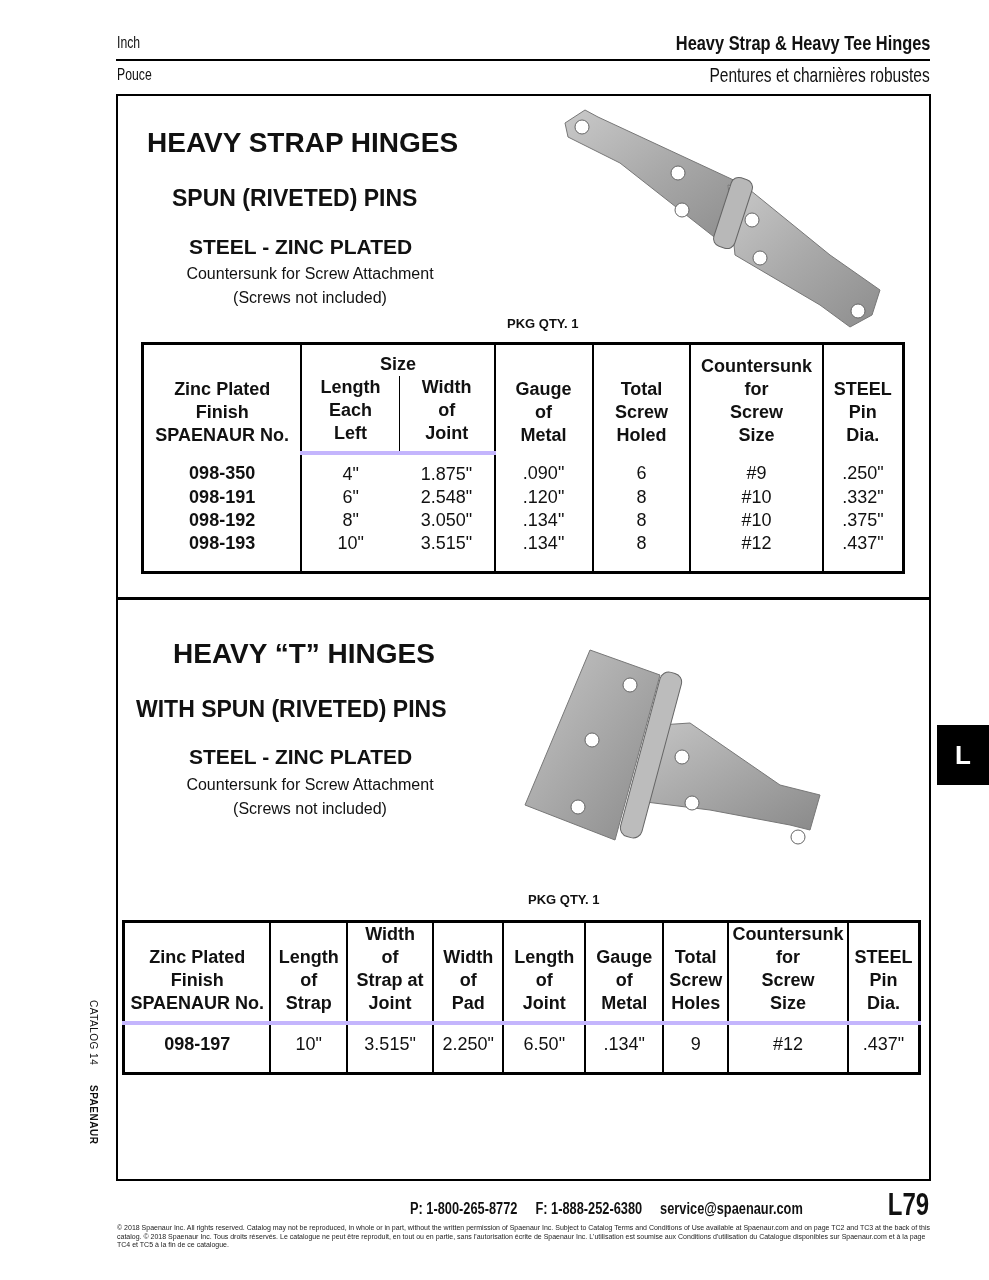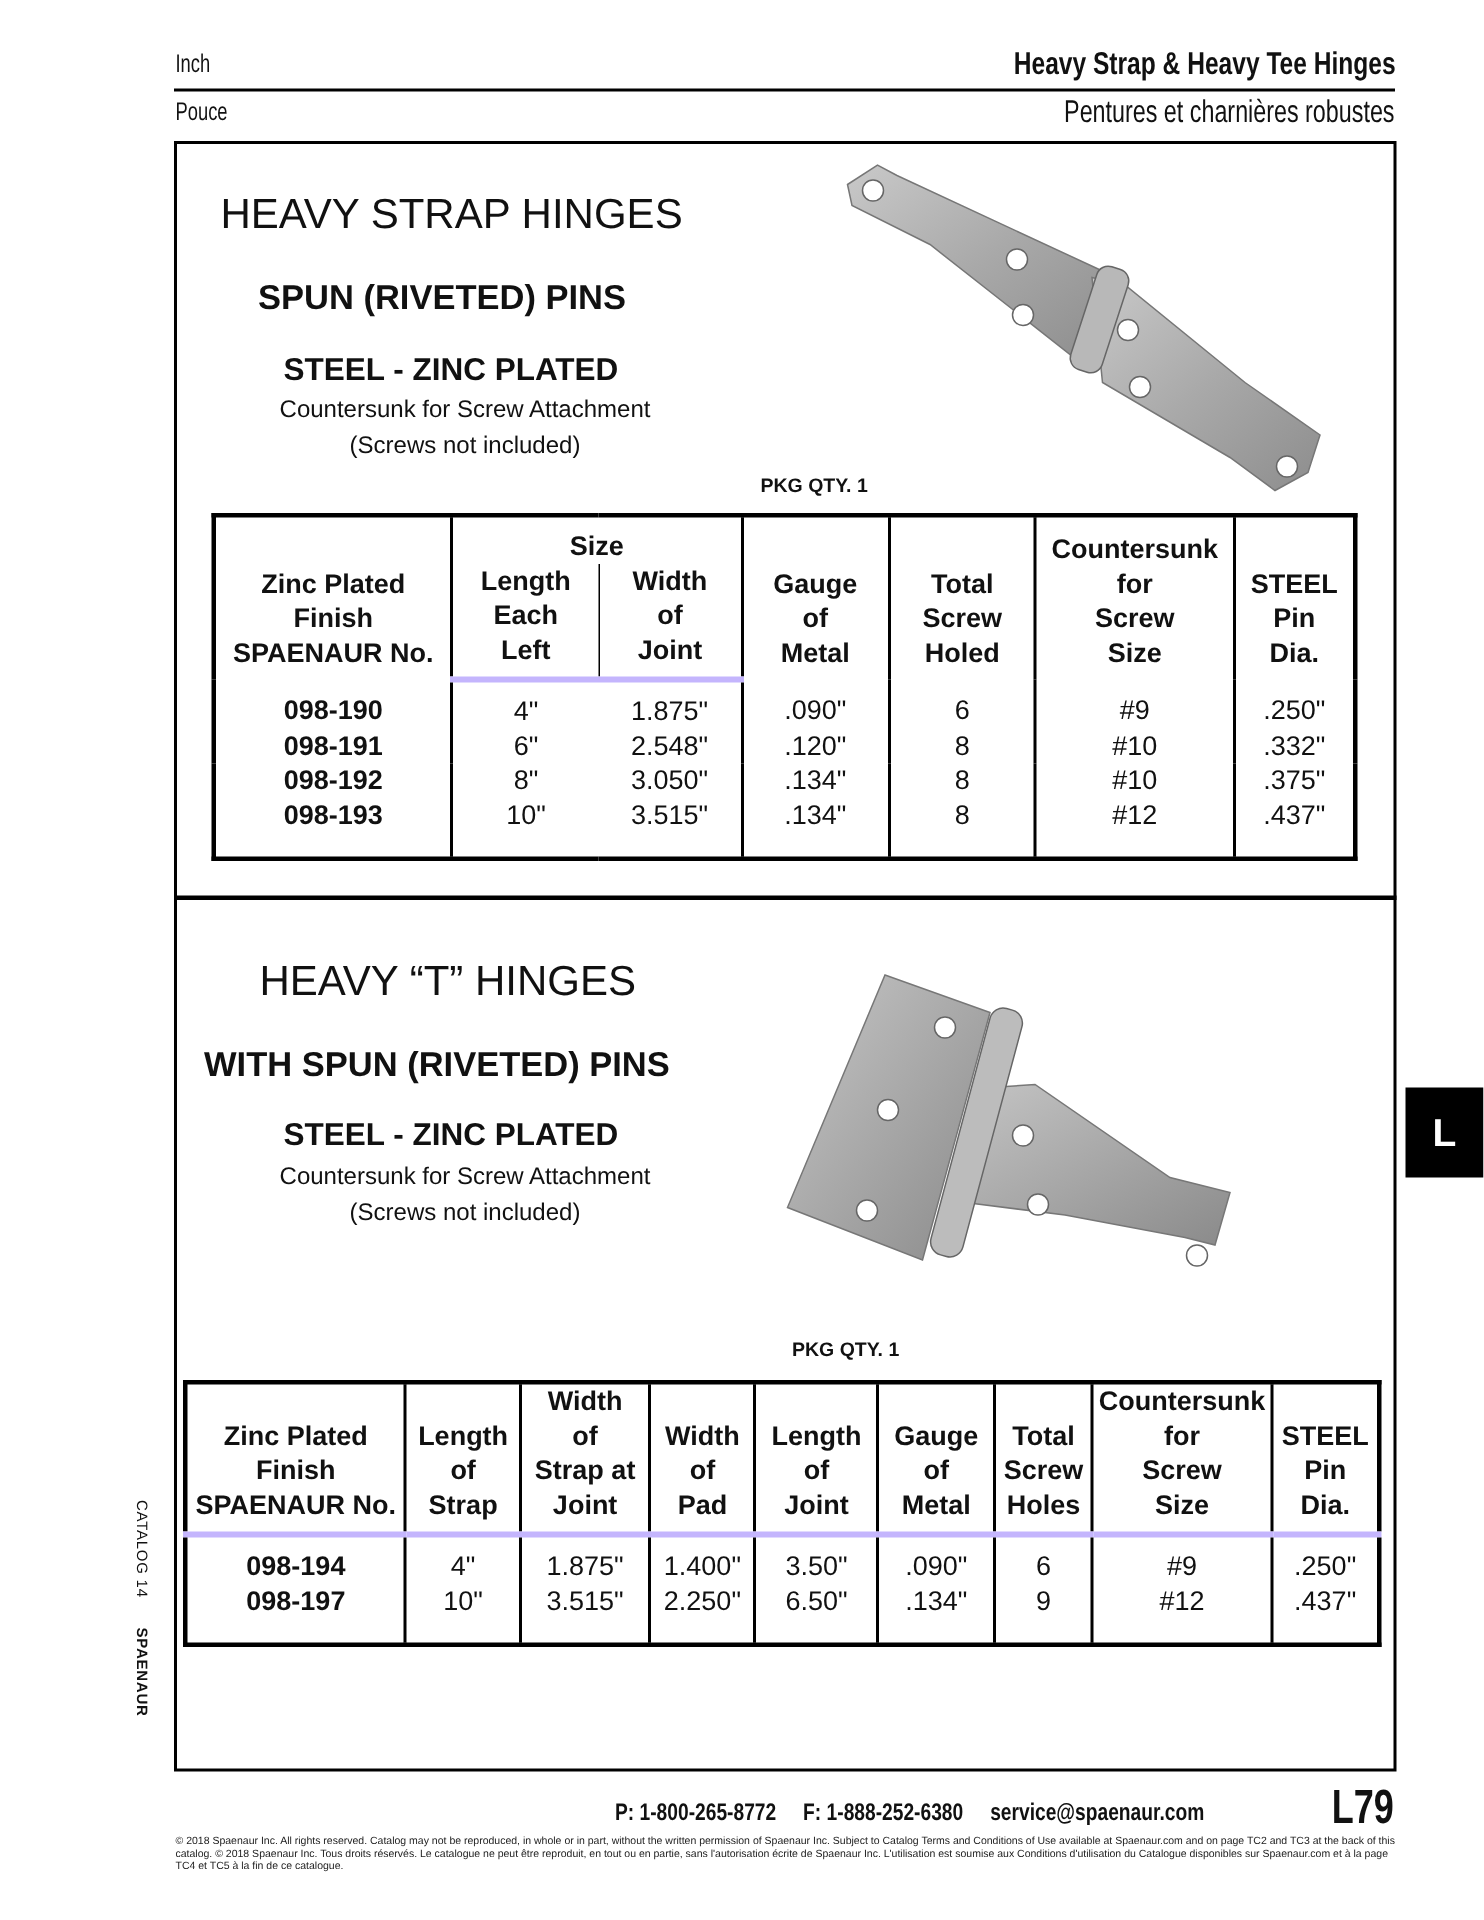--- a/index.html
+++ b/index.html
@@ -7,21 +7,21 @@
 
   .hdr-left-1 { position:absolute; left:117px; top:33px; font-size:17px; transform:scaleX(0.72); transform-origin:left; }
   .hdr-right-1 { position:absolute; right:59px; top:31px; font-size:21px; font-weight:bold; transform:scaleX(0.78); transform-origin:right; white-space:nowrap; }
   .hdr-rule { position:absolute; left:116px; width:814px; top:59px; height:2px; background:#000; }
   .hdr-left-2 { position:absolute; left:117px; top:65px; font-size:17px; transform:scaleX(0.72); transform-origin:left; }
   .hdr-right-2 { position:absolute; right:59px; top:63px; font-size:21px; transform:scaleX(0.74); transform-origin:right; white-space:nowrap; }
 
   .frame { position:absolute; left:116px; top:94px; width:811px; height:1083px; border:2px solid #000; }
   .divider { position:absolute; left:116px; top:597px; width:815px; height:3px; background:#000; }
 
-  .title-big { position:absolute; font-weight:normal; font-size:28px; white-space:nowrap; }
+  .title-big { position:absolute; font-weight:bold; font-size:28px; white-space:nowrap; }
   .title-mid { position:absolute; font-weight:bold; font-size:23px; white-space:nowrap; }
   .title-sm { position:absolute; font-weight:bold; font-size:21px; white-space:nowrap; }
   .note { position:absolute; font-size:16px; white-space:nowrap; text-align:center; }
   .pkg { position:absolute; font-weight:bold; font-size:13px; white-space:nowrap; }
 
   table.spec { position:absolute; border-collapse:collapse; border:3px solid #000; font-size:18px; }
   table.spec th { font-weight:bold; text-align:center; vertical-align:bottom; line-height:23px; padding:0 2px 6px; border-left:2px solid #000; }
   table.spec td { text-align:center; line-height:23px; padding:0 2px; border-left:2px solid #000; }
   table.spec th:first-child, table.spec td:first-child { border-left:none; }
   table.spec thead tr.last th { border-bottom:4px solid #c4b5fd; }
@@ -116,21 +116,21 @@
       <th style="width:94px;border-left:1px solid #000;">
         <div>Width</div>
           <div>of</div>
           <div>Joint</div>
       </th>
     </tr>
 
   </thead>
   <tbody>
     <tr>
-      <td class="part">098-190</td>
+      <td class="part">098-350</td>
       <td>4"</td>
       <td style="border-left:none">1.875"</td>
       <td>.090"</td>
       <td>6</td>
       <td>#9</td>
       <td>.250"</td>
     </tr>
     <tr>
       <td class="part">098-191</td>
       <td>6"</td>
@@ -234,31 +234,20 @@
       </th>
       <th style="width:66px;">
         <div>STEEL</div>
           <div>Pin</div>
           <div>Dia.</div>
       </th>
     </tr>
   </thead>
   <tbody>
     <tr>
-      <td class="part">098-194</td>
-      <td>4"</td>
-      <td>1.875"</td>
-      <td>1.400"</td>
-      <td>3.50"</td>
-      <td>.090"</td>
-      <td>6</td>
-      <td>#9</td>
-      <td>.250"</td>
-    </tr>
-    <tr>
       <td class="part">098-197</td>
       <td>10"</td>
       <td>3.515"</td>
       <td>2.250"</td>
       <td>6.50"</td>
       <td>.134"</td>
       <td>9</td>
       <td>#12</td>
       <td>.437"</td>
     </tr>

